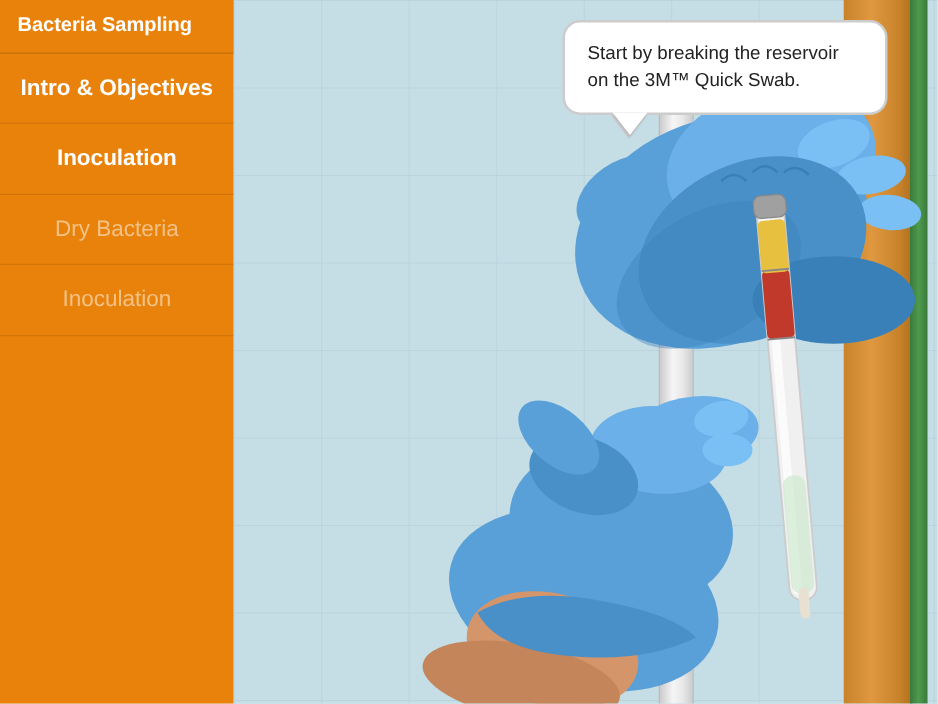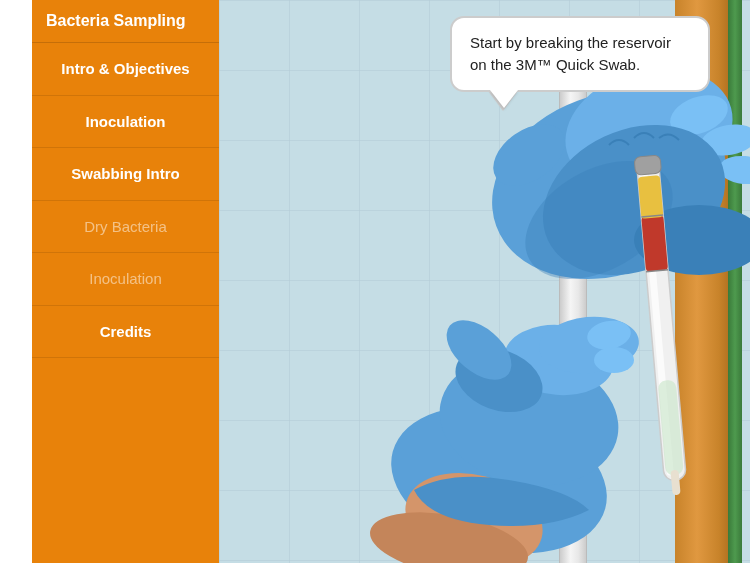--- a/index.html
+++ b/index.html
@@ -13,35 +13,34 @@
     }
 
     
     #sidebar {
       width: 187px;
       height: 563px;
       background-color: #E8820A;
       display: flex;
       flex-direction: column;
       flex-shrink: 0;
-      margin-left: 32px;
     }
 
     .sidebar-title {
       background-color: #E8820A;
       color: #fff;
       font-weight: bold;
       font-size: 16px;
       padding: 12px 14px;
       border-bottom: 1px solid rgba(0,0,0,0.15);
     }
 
     .sidebar-item {
       padding: 16px 14px;
-      font-size: 15px;
+      font-size: 18px;
       font-weight: bold;
       color: #fff;
       text-align: center;
       cursor: pointer;
       border-bottom: 1px solid rgba(0,0,0,0.1);
       line-height: 1.3;
     }
 
     .sidebar-item.active {
       color: #fff;
@@ -169,29 +168,27 @@
 <body>
 
 <nav id="sidebar">
   <div class="sidebar-title">Bacteria Sampling</div>
 
   <div class="sidebar-item active">Intro &amp; Objectives</div>
 
   <div class="sidebar-item active">Inoculation</div>
 
 
-  <div class="sidebar-item active">Swabbing Intro</div>
 
 
   <div class="sidebar-item disabled">Dry Bacteria</div>
 
   <div class="sidebar-item disabled">Inoculation</div>
 
 
-  <div class="sidebar-item active">Credits</div>
 </nav>
 
 <main id="main">
 
   <div id="bg-tiles"></div>
 
   <div id="right-elements">
     <div class="vert-bar-brown"></div>
     <div class="vert-bar-green"></div>
   </div>

